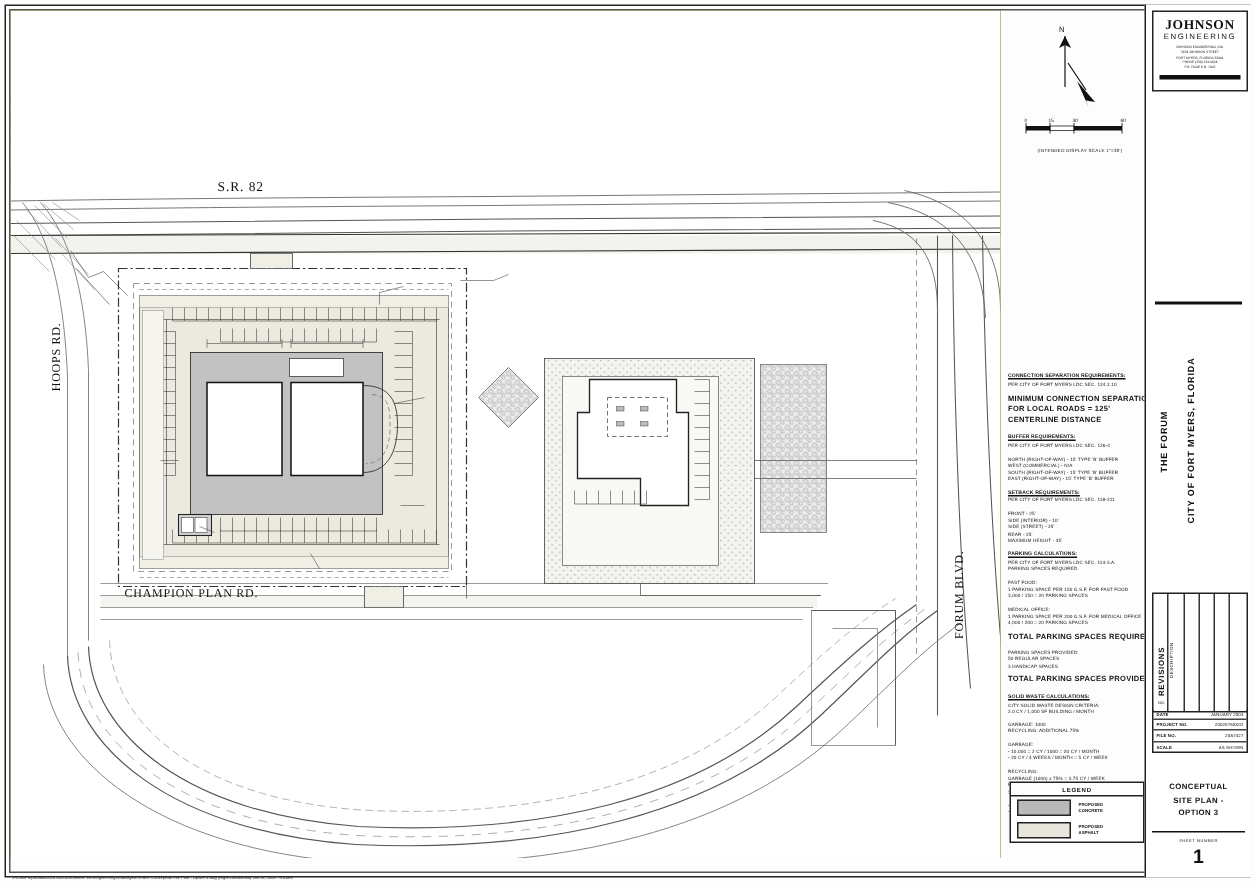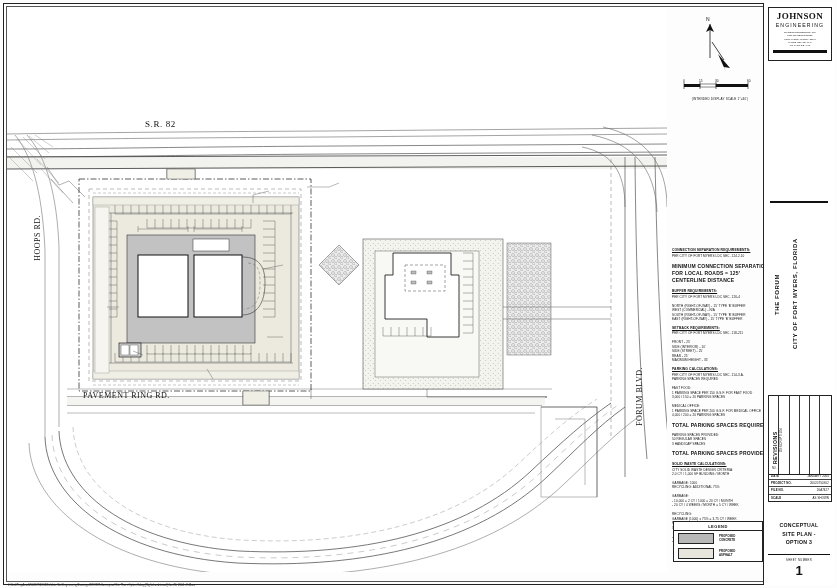--- a/index.html
+++ b/index.html
@@ -378,21 +378,21 @@
         <path d="M256,262 L276,258"></path>
         <path d="M200,362 L206,372"></path>
       </g>
 
       <path d="M86,186 L292,186" stroke="#777" stroke-width="0.4" stroke-dasharray="3 2" fill="none"></path>
       <path d="M86,378 L292,378" stroke="#777" stroke-width="0.4" stroke-dasharray="3 2" fill="none"></path>
     </svg>
 
     <div class="mlab sr82" style="left:138px;top:112px;">S.R. 82</div>
     <div class="mlab rdlab vert" style="left:26px;top:208px;">HOOPS RD.</div>
-    <div class="mlab rdlab" style="left:76px;top:384px;">PAVEMENT RING RD.</div>
+    <div class="mlab rdlab" style="left:76px;top:384px;">CHAMPION PLAN RD.</div>
     <div class="mlab rdlab vert" style="left:628px;top:360px;">FORUM BLVD.</div>
 
     <div class="tiny" style="left:134px;top:264px;width:46px;white-space:pre-line;">PROPOSED
 MEDICAL OFFICE
 BUILDING
 (4,000 SF)</div>
     <div class="tiny" style="left:189px;top:264px;width:44px;white-space:pre-line;">PROPOSED
 FAST FOOD
 BUILDING
 (3,000 SF)</div>

